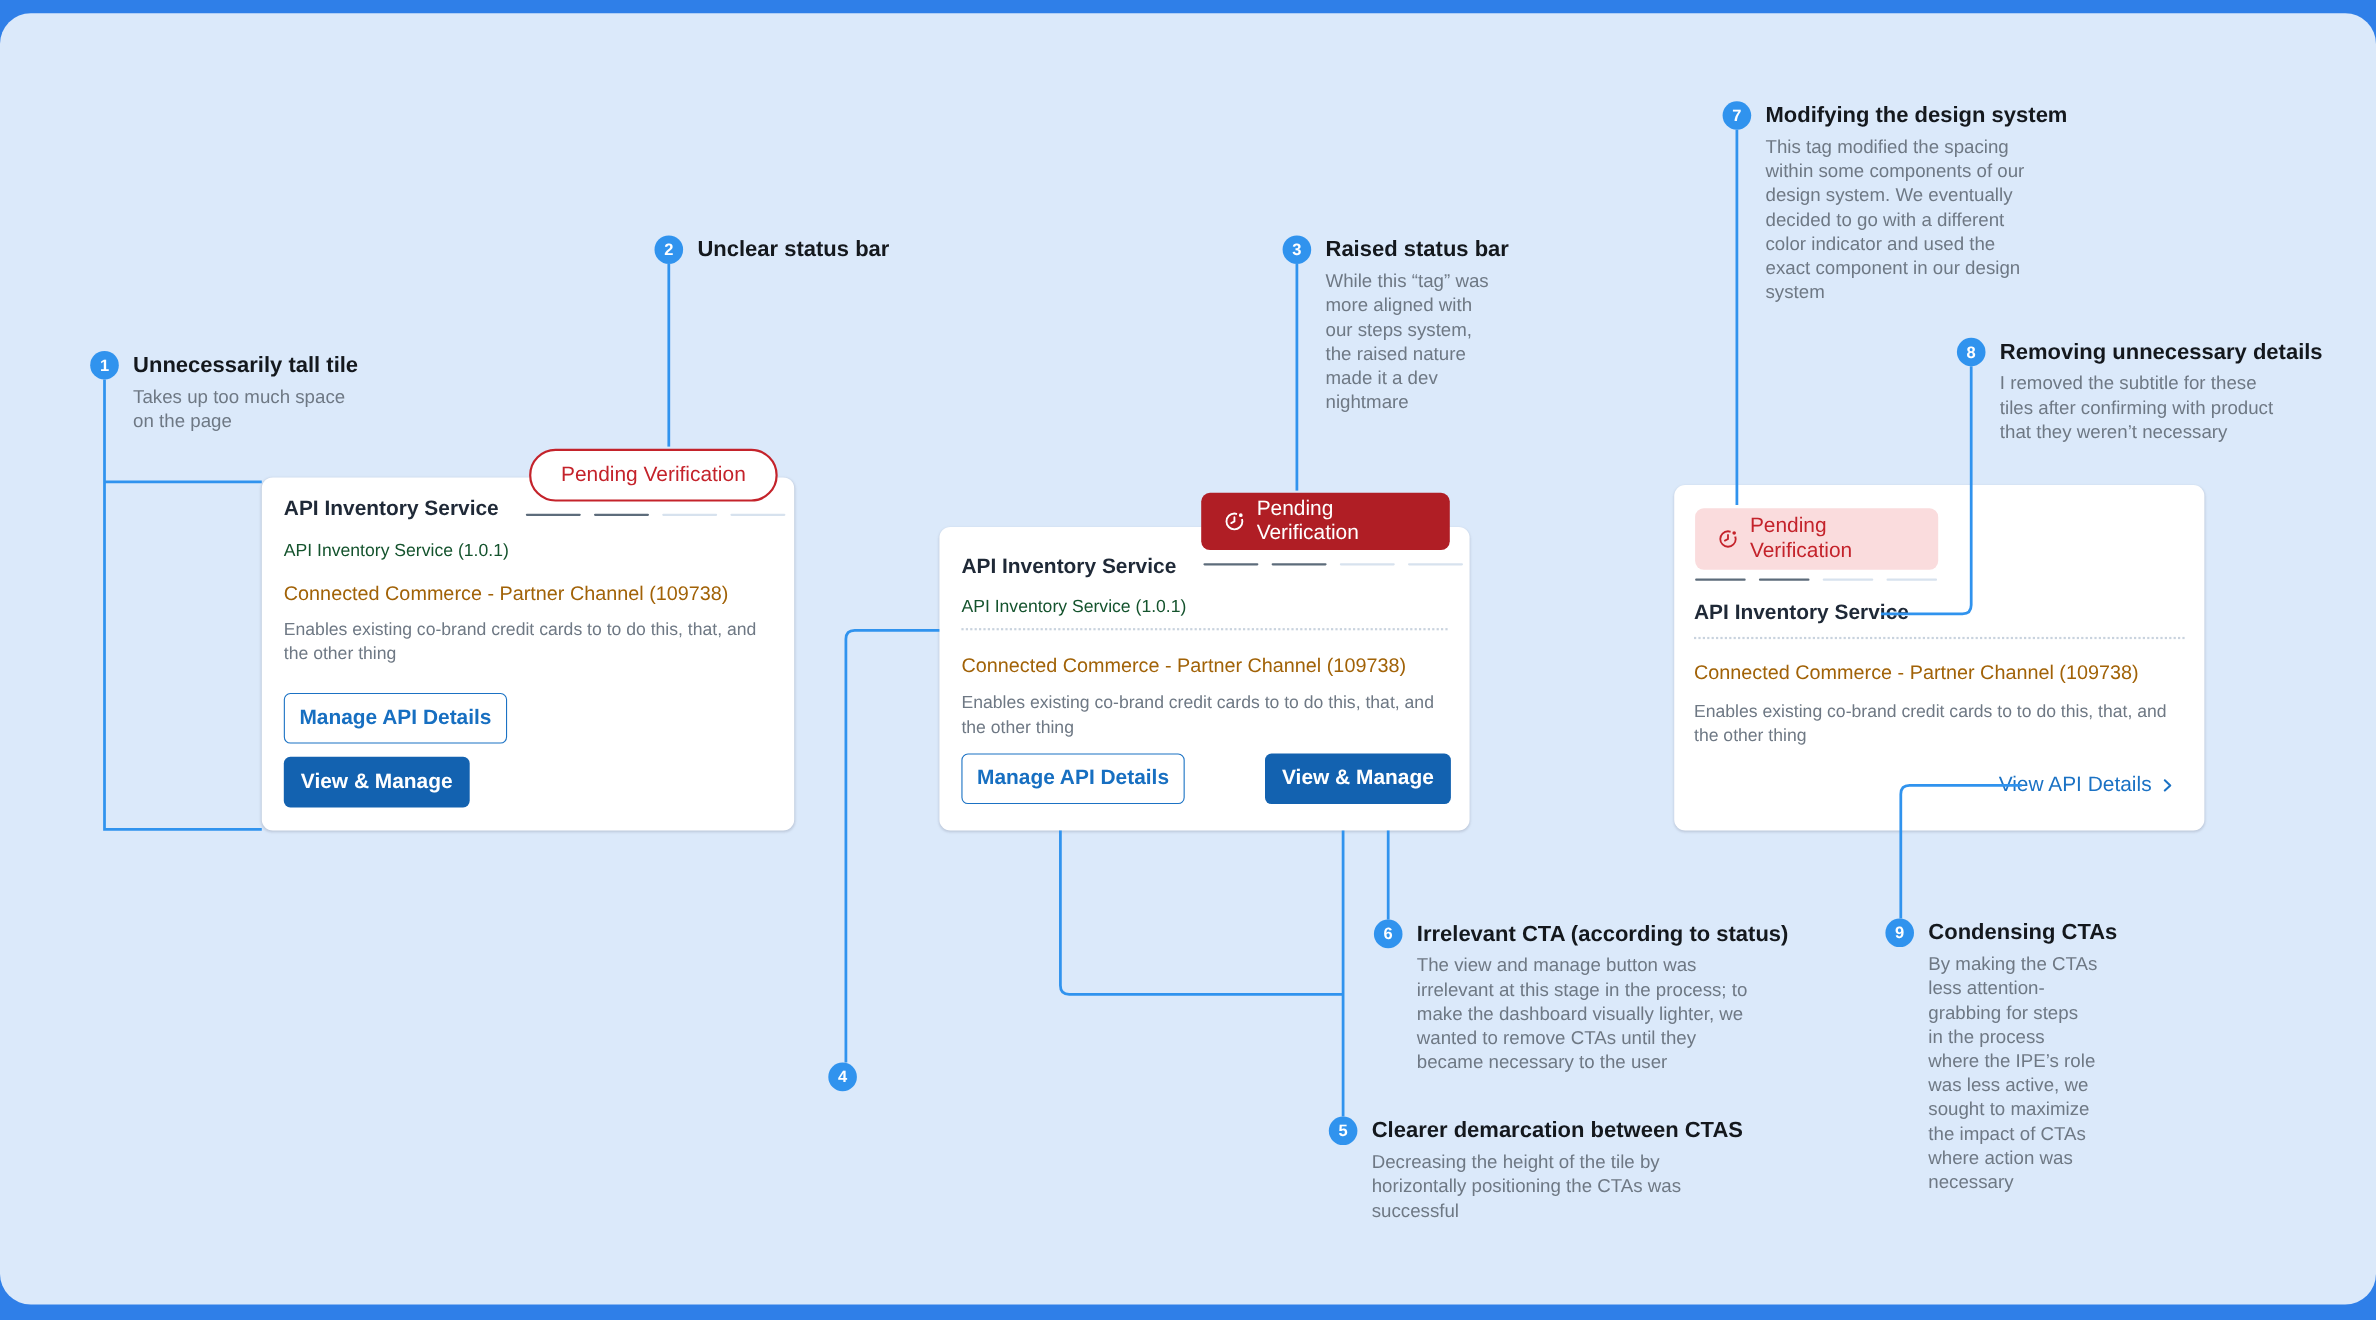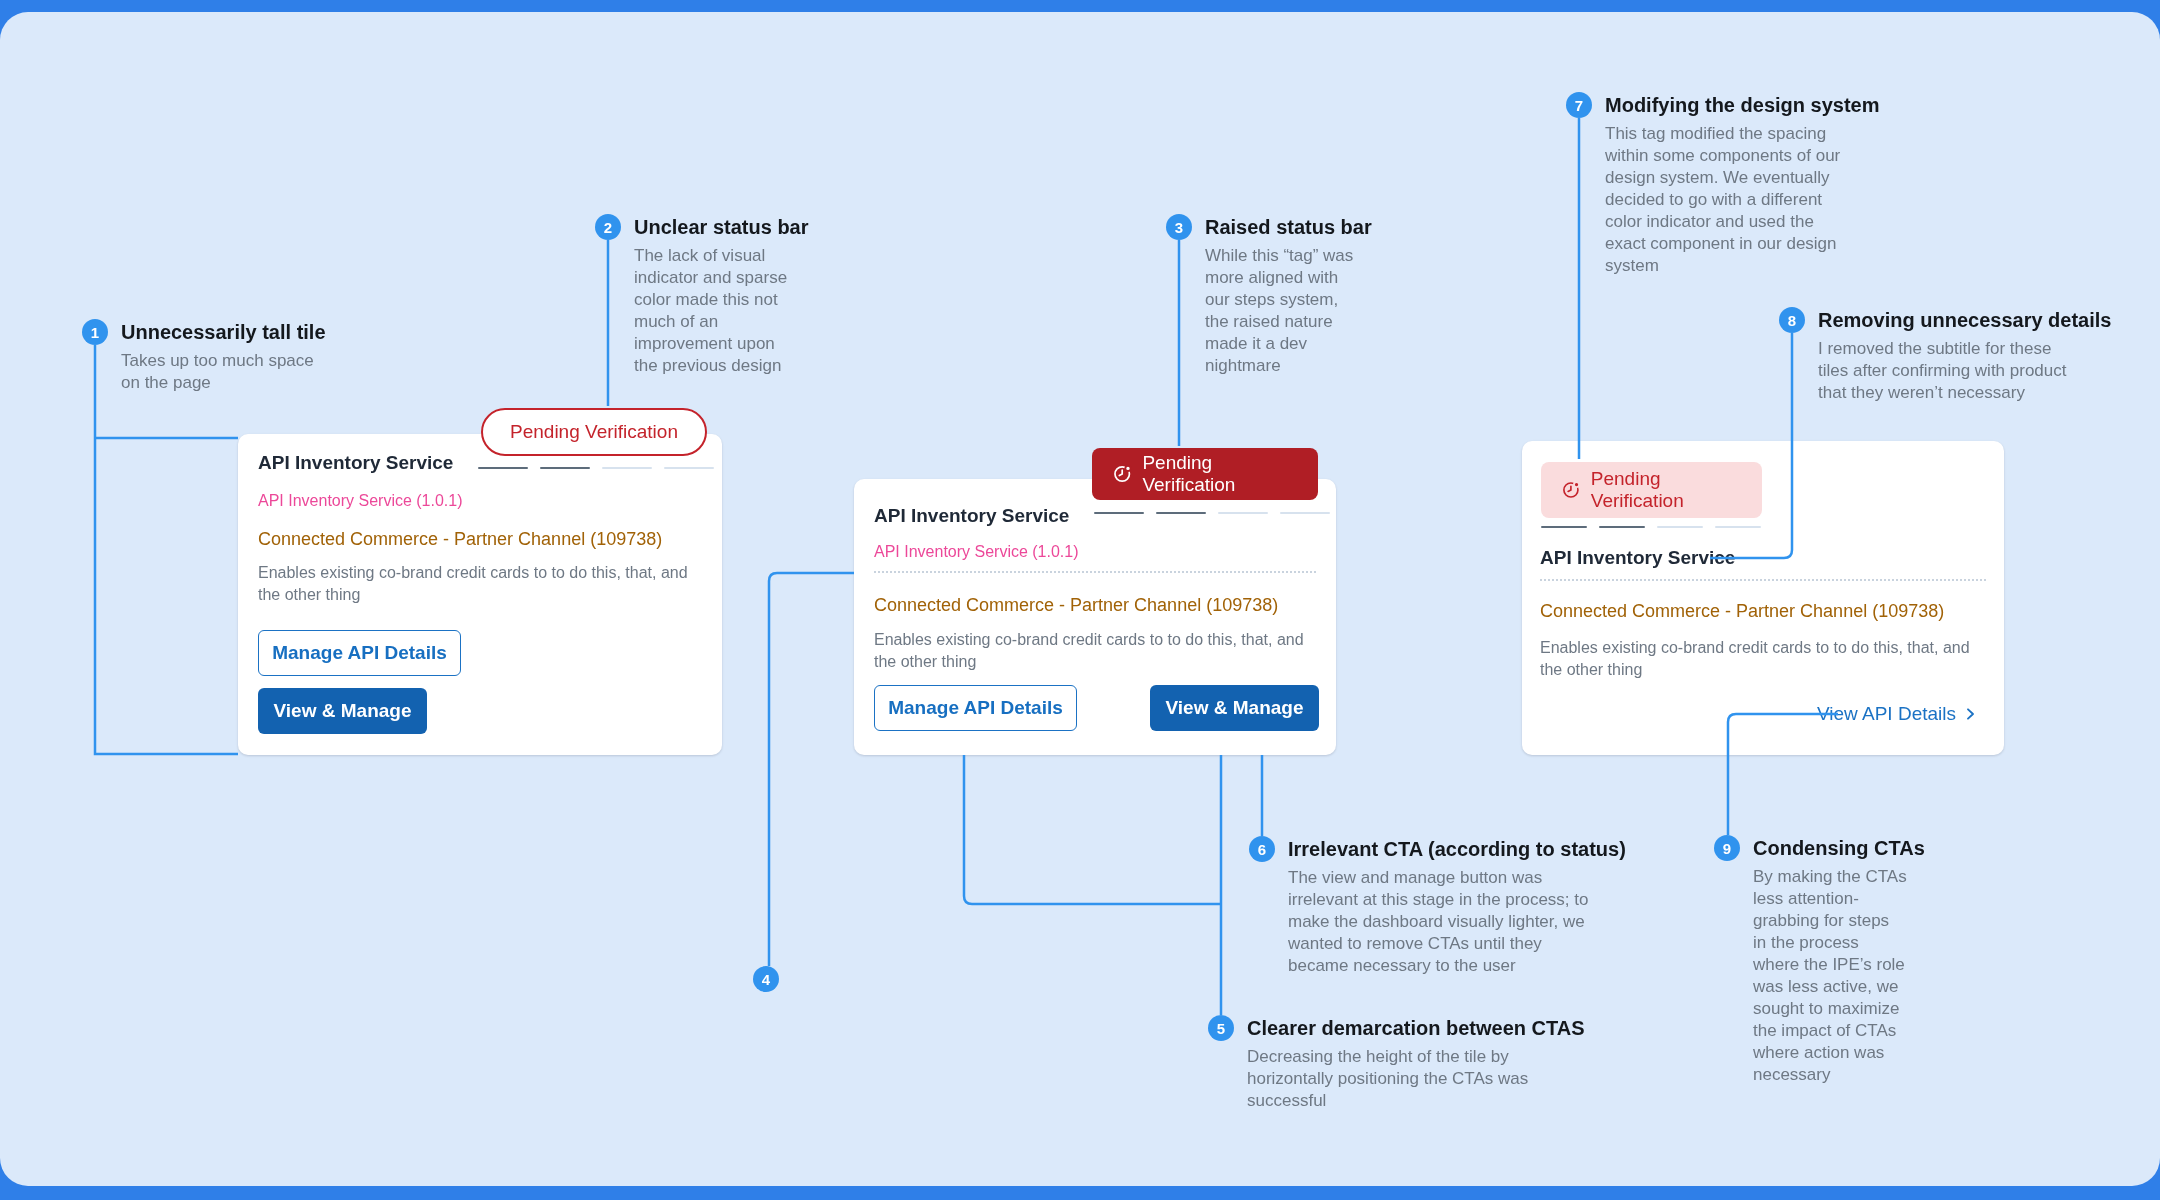--- a/index.html
+++ b/index.html
@@ -14,21 +14,21 @@
   .num-circle{flex:0 0 26px;width:26px;height:26px;border-radius:50%;background:#3093ee;
               color:#fff;font-size:15px;font-weight:700;display:flex;align-items:center;justify-content:center;}
   .ann-text{display:flex;flex-direction:column;}
   .ann-title{font-size:20px;font-weight:700;color:#14181d;line-height:26px;white-space:nowrap;}
   .ann-body{margin-top:5px;font-size:17px;color:#6e7884;line-height:22px;white-space:pre-line;}
 
   
   .card{position:absolute;background:#fff;border-radius:10px;z-index:10;
         box-shadow:0 1px 3px rgba(16,24,40,.10), 0 1px 2px rgba(16,24,40,.06);}
   .card-title{position:absolute;font-size:19px;font-weight:700;color:#1f2937;}
-  .card-subtitle{position:absolute;font-size:16px;color:#ec4899;}
+  .card-subtitle{position:absolute;font-size:16px;color:#14532d;}
   .card-heading{position:absolute;font-size:18px;font-weight:400;color:#a16207;}
   .card-desc{position:absolute;font-size:16px;color:#6e7884;line-height:22px;white-space:pre-line;}
   .dashes{position:absolute;display:flex;gap:12px;}
   .dash{width:50px;height:2px;border-radius:2px;}
   .dash.dark{background:#5d6c7b;}
   .dash.light{background:#d7e2ee;}
   .divider-dotted{position:absolute;border-top:2px dotted #c9d3de;height:0;}
 
   .btn{position:absolute;display:flex;align-items:center;justify-content:center;
        font-size:19px;font-weight:600;border-radius:6px;cursor:pointer;box-sizing:border-box;}
@@ -71,26 +71,20 @@
       <div class="ann-title">Unnecessarily tall tile</div>
       <div class="ann-body" style="width:195px;">Takes up too much space
 on the page</div>
     </div>
   </div>
 
   <div class="annotation" style="left:595px;top:214px;">
     <div class="num-circle">2</div>
     <div class="ann-text">
       <div class="ann-title">Unclear status bar</div>
-      <div class="ann-body">The lack of visual
-indicator and sparse
-color made this not
-much of an
-improvement upon
-the previous design</div>
     </div>
   </div>
 
   <div class="annotation" style="left:1166px;top:214px;">
     <div class="num-circle">3</div>
     <div class="ann-text">
       <div class="ann-title">Raised status bar</div>
       <div class="ann-body">While this “tag” was
 more aligned with
 our steps system,

